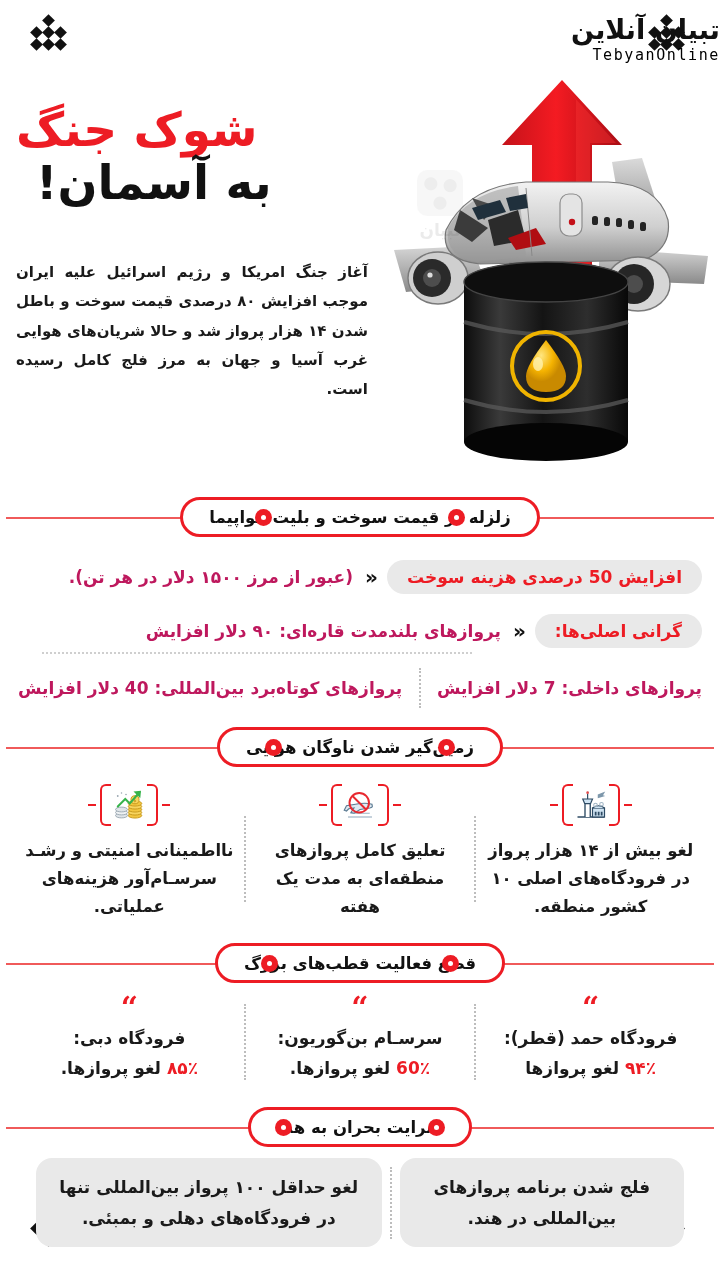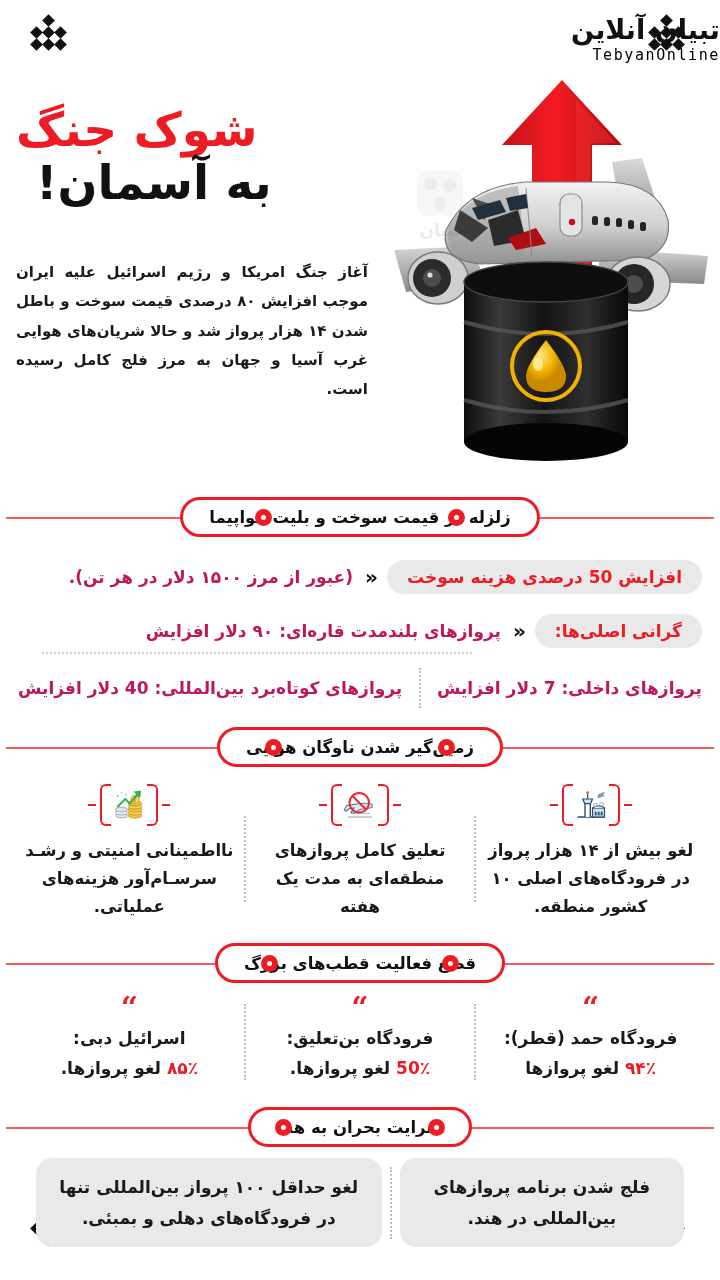--- a/index.html
+++ b/index.html
@@ -598,29 +598,29 @@
     <div class="col qcol">
       <div class="qmark">“</div>
       <div class="q-text">فرودگاه حمد (قطر):</div>
       <div class="q-text">
         <em>۹۴٪</em>
         <span>لغو پروازها</span>
       </div>
     </div>
     <div class="col qcol">
       <div class="qmark">“</div>
-      <div class="q-text">فرودگاه بن‌تعلیق:</div>
+      <div class="q-text">سرسـام بن‌گوریون:</div>
       <div class="q-text">
-        <em>50٪</em>
+        <em>60٪</em>
         <span>لغو پروازها.</span>
       </div>
     </div>
     <div class="col qcol">
       <div class="qmark">“</div>
-      <div class="q-text">اسرائیل دبی:</div>
+      <div class="q-text">فرودگاه دبی:</div>
       <div class="q-text">
         <em>۸۵٪</em>
         <span>لغو پروازها.</span>
       </div>
     </div>
   </div>
 
   <div class="sec-head" style="top:1104px">
     <div class="sec-line r"></div>
     <div class="sec-line l"></div>

